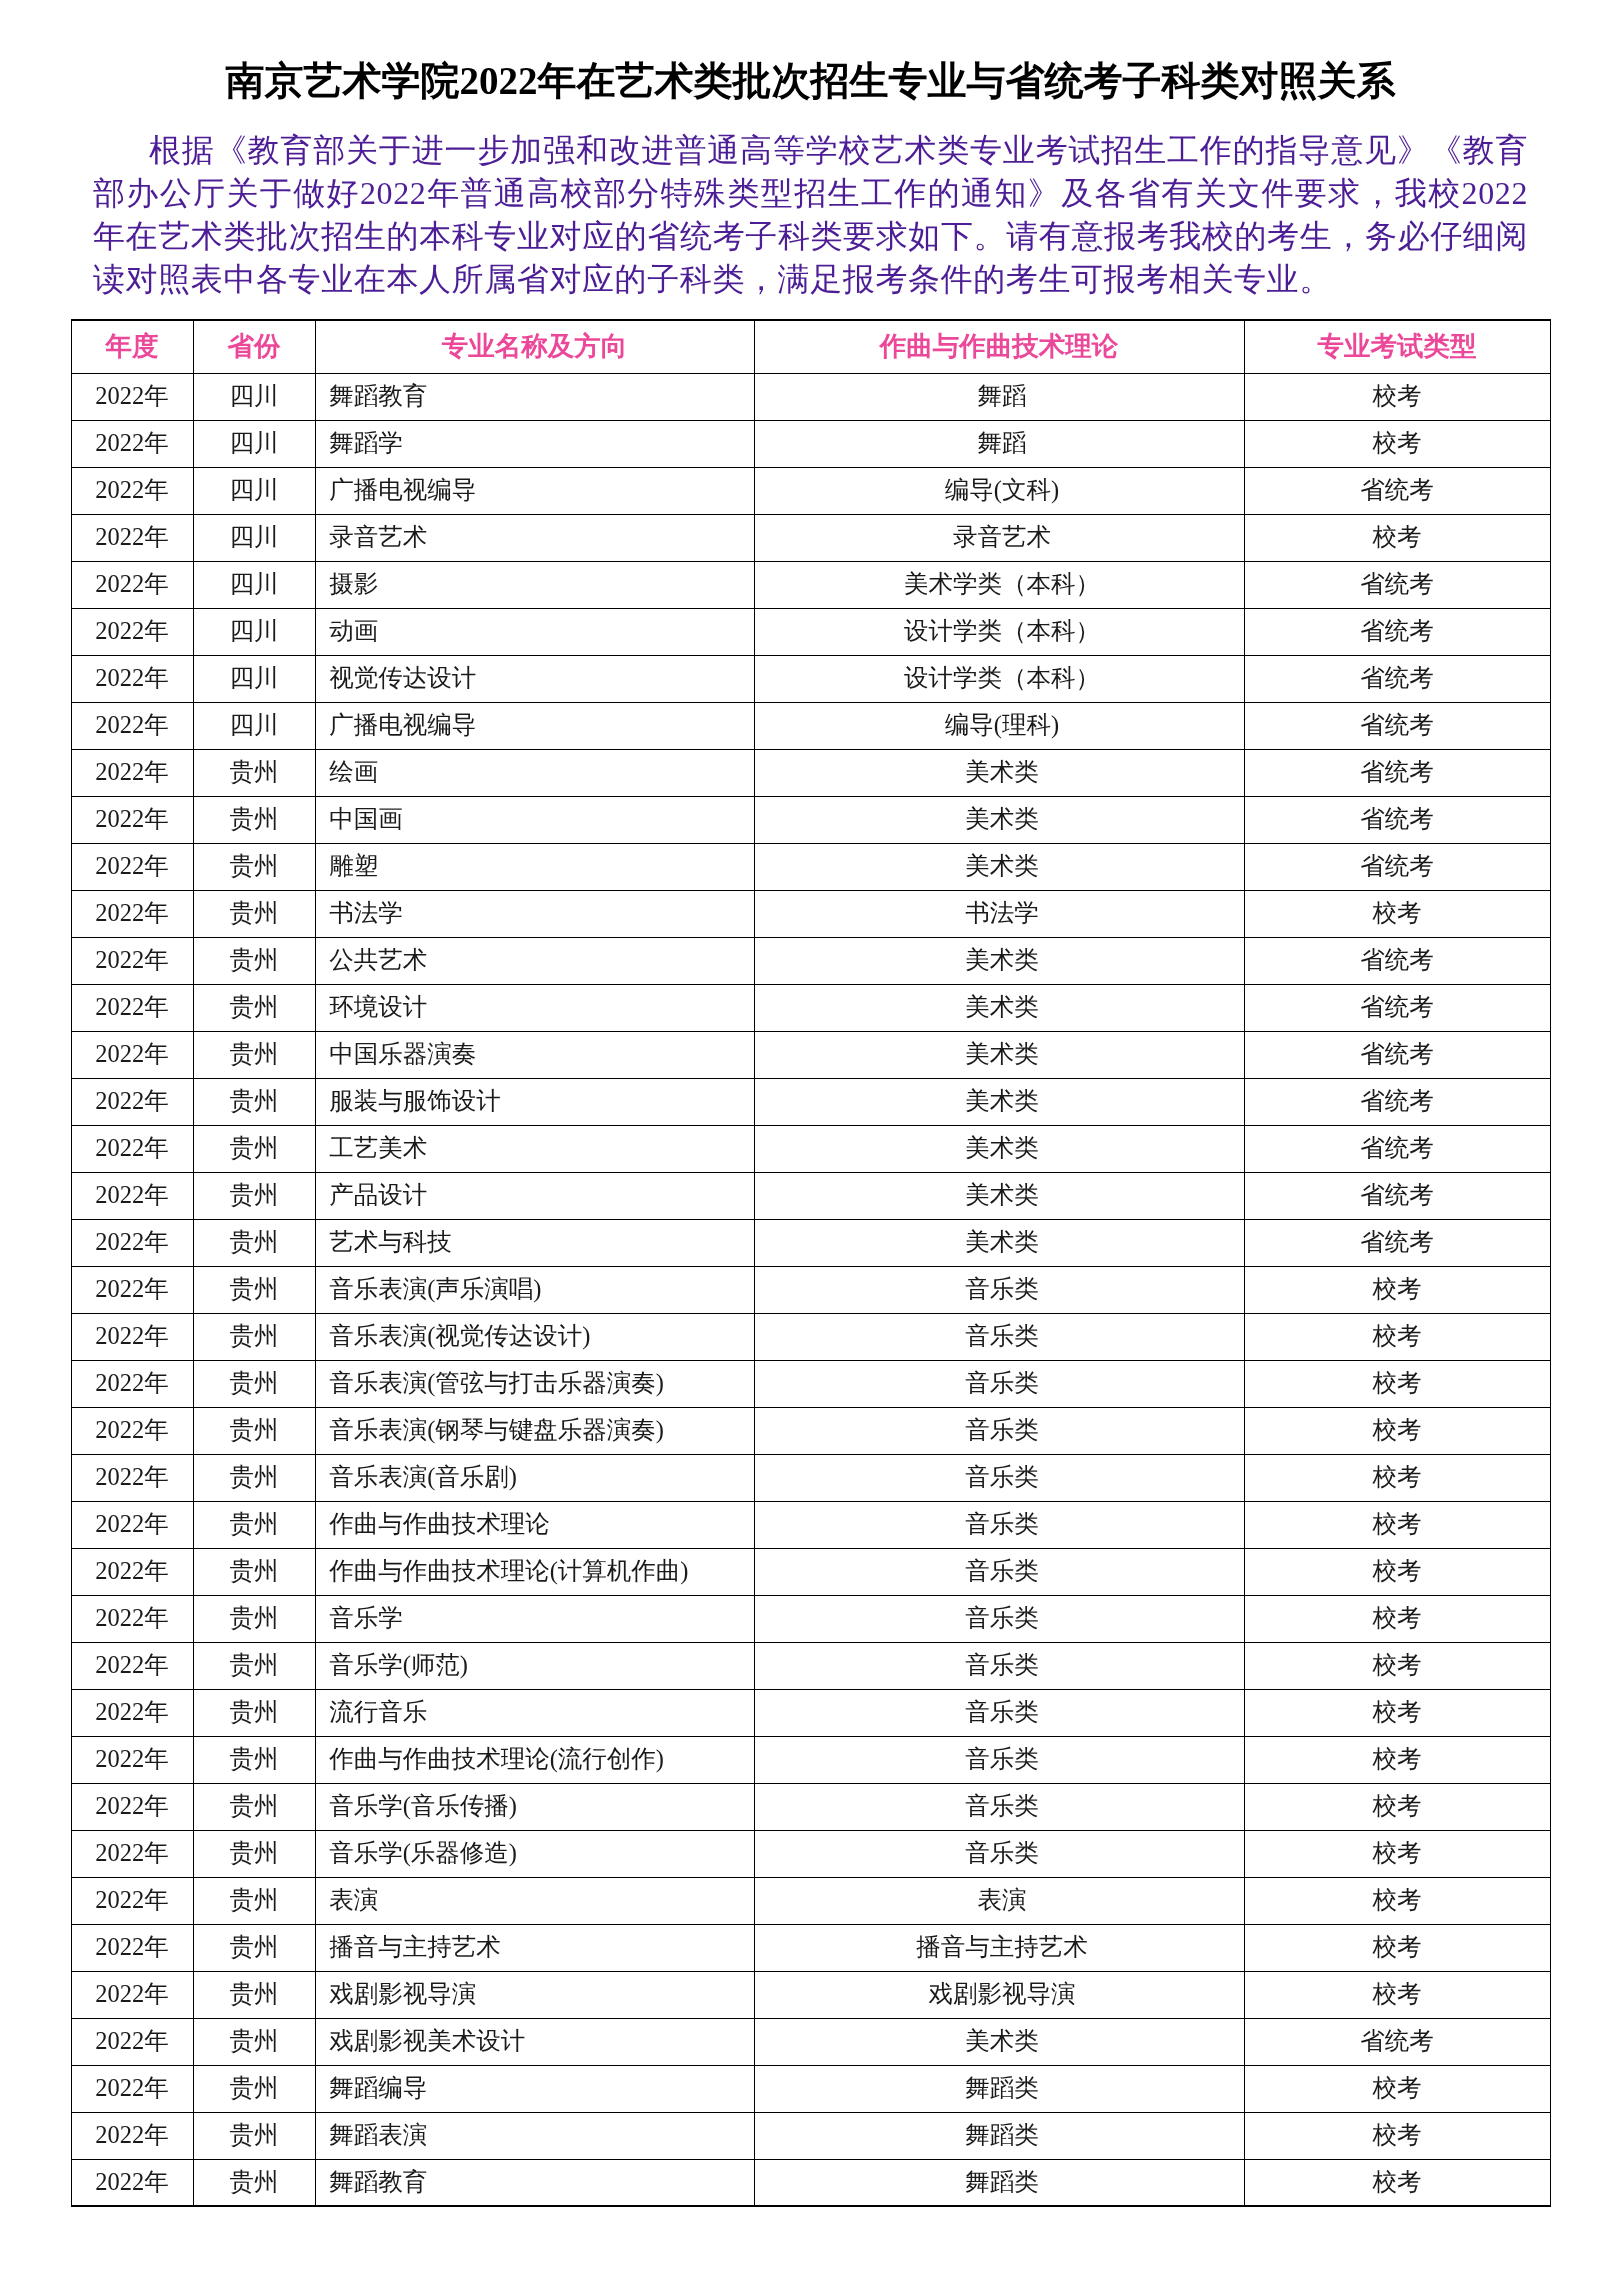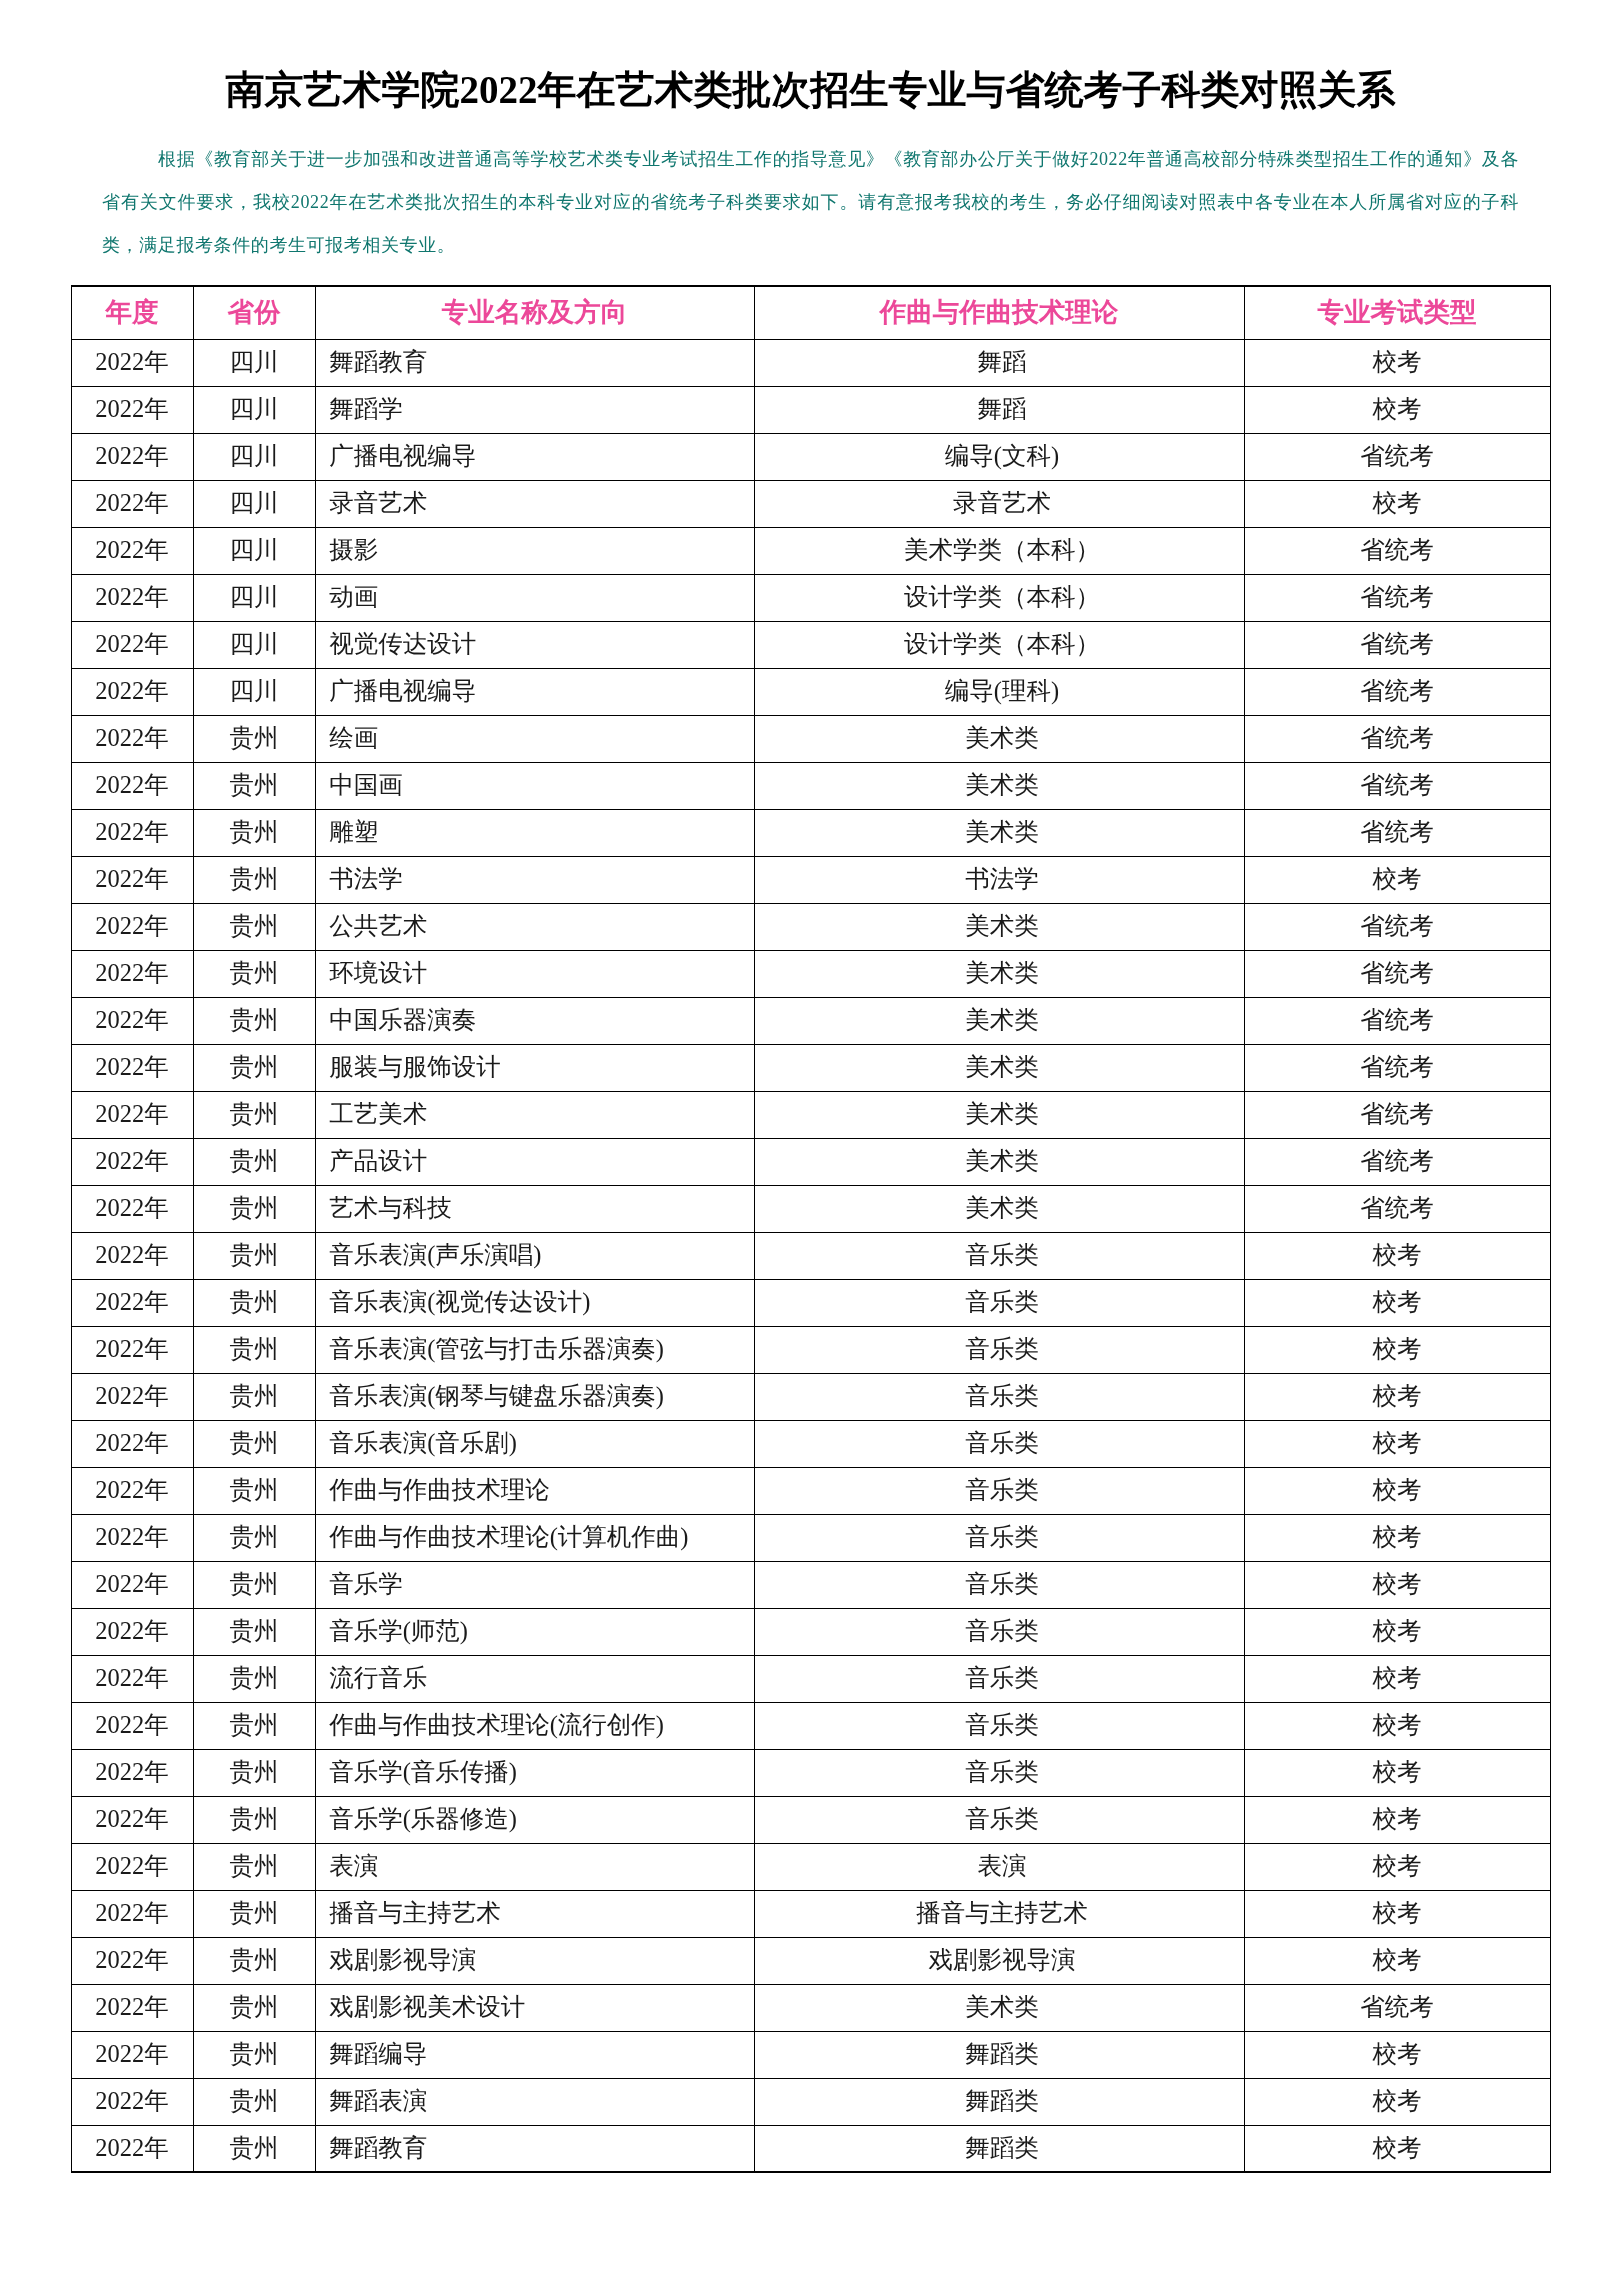--- a/index.html
+++ b/index.html
@@ -12,43 +12,43 @@
     height: 2293px;
     font-family: "Liberation Serif", "DejaVu Serif", serif;
     color: #000000;
     position: relative;
     overflow: hidden;
   }
   .page {
     width: 1621px;
     height: 2293px;
     box-sizing: border-box;
-    padding: 16px;
+    padding: 7px;
     position: relative;
   }
   .doc-title {
     text-align: center;
     font-size: 39px;
     font-weight: bold;
     letter-spacing: 0px;
     margin: 0;
     padding-top: 47px;
     padding-bottom: 7.8px;
     font-family: "Liberation Serif", "DejaVu Serif", serif;
     color: #000;
   }
   .intro {
-    font-size: 18px;
+    font-size: 32px;
     line-height: 43px;
     text-align: justify;
     text-justify: inter-ideograph;
     margin: 13.7px 86px 9.8px 86px;
     text-indent: 56px;
     letter-spacing: 0.6px;
-    color: #0f766e;
+    color: #4c1d95;
   }
   table.cmp {
     border-collapse: collapse;
     width: 1478px;
     margin: 17.6px auto 0 auto;
     table-layout: fixed;
   }
   table.cmp th, table.cmp td {
     border: 1.6px solid #000000;
     font-size: 24.5px;

